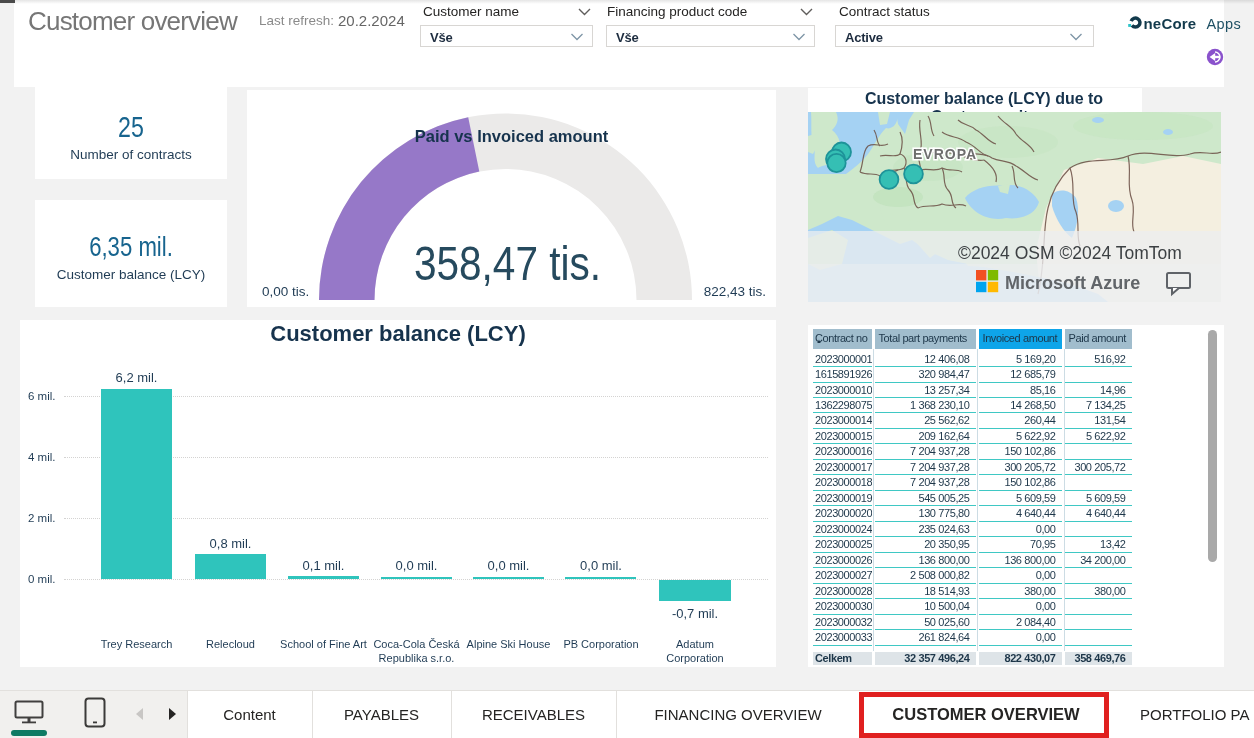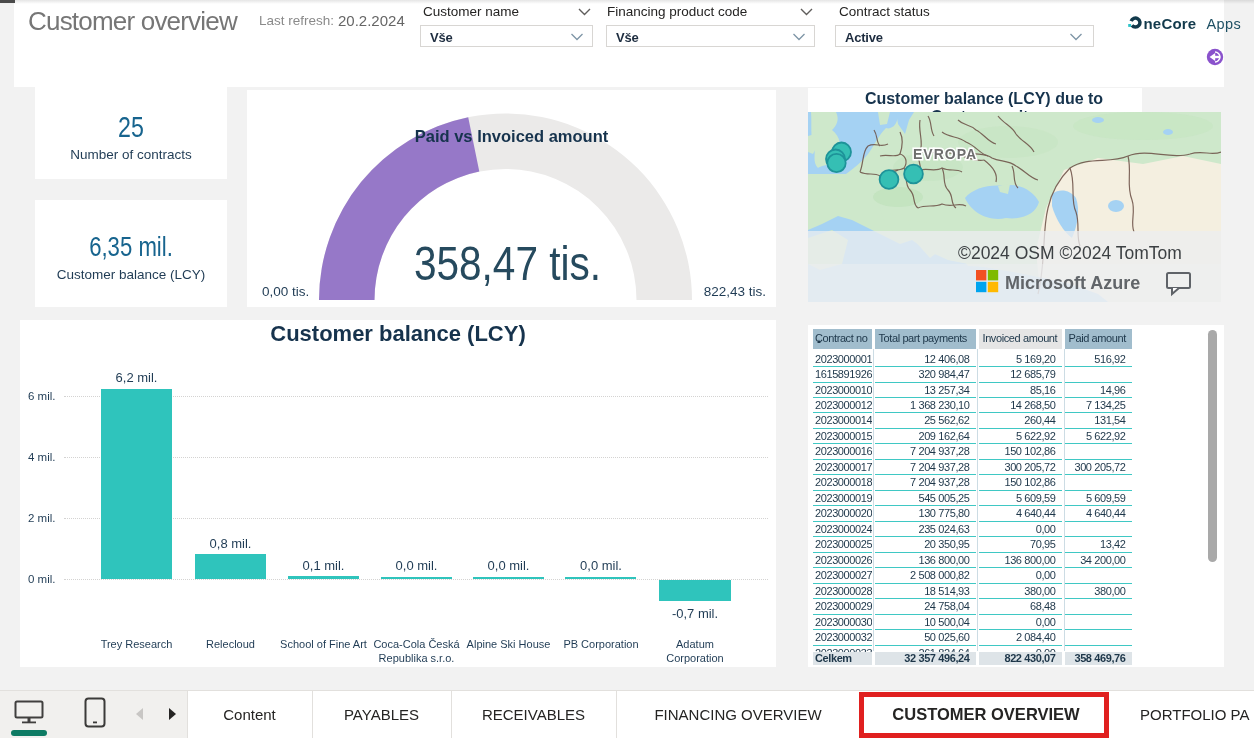--- a/index.html
+++ b/index.html
@@ -214,21 +214,21 @@
   <div class="cat" style="left:531px; width:100px;">PB Corporation</div>
   <div class="cat" style="left:625px; width:100px;">Adatum<br>Corporation</div>
 </div>
 
 <div class="card" style="left:808px; top:325px; width:416px; height:342px;">
   <div style="position:absolute; left:5px; top:3.6px; width:318.5px;">
 
     <div class="trow" style="height:20px;">
       <div style="background:#a1bdcd; border-bottom:none; line-height:13px; padding-top:3px; position:relative;">Contract no<span style="position:absolute; left:3px; bottom:1px; font-size:6px; color:#1d3649;">▲</span></div>
       <div style="background:#a1bdcd; border-bottom:none; text-align:left; padding-left:4px; line-height:19px;">Total part payments</div>
-      <div style="background:#e5e5e5; border-bottom:none; text-align:left; padding-left:4px; line-height:19px;">Invoiced amount</div>
+      <div style="background:#0ea5e9; border-bottom:none; text-align:left; padding-left:4px; line-height:19px;">Invoiced amount</div>
       <div style="background:#a1bdcd; border-bottom:none; text-align:left; padding-left:4px; line-height:19px;">Paid amount</div>
     </div>
 
     <div style="height:303px; overflow:hidden; padding-top:3px;" id="rows">
       <div class="trow">
           <div>2023000001</div>
           <div>12 406,08</div>
           <div>5 169,20</div>
           <div>516,92</div>
         </div>
@@ -238,21 +238,21 @@
           <div>12 685,79</div>
           <div></div>
         </div>
       <div class="trow">
           <div>2023000010</div>
           <div>13 257,34</div>
           <div>85,16</div>
           <div>14,96</div>
         </div>
       <div class="trow">
-          <div>2023000012</div>
+          <div>1362298075</div>
           <div>1 368 230,10</div>
           <div>14 268,50</div>
           <div>7 134,25</div>
         </div>
       <div class="trow">
           <div>2023000014</div>
           <div>25 562,62</div>
           <div>260,44</div>
           <div>131,54</div>
         </div>
@@ -314,26 +314,20 @@
           <div>2023000027</div>
           <div>2 508 000,82</div>
           <div>0,00</div>
           <div></div>
         </div>
       <div class="trow">
           <div>2023000028</div>
           <div>18 514,93</div>
           <div>380,00</div>
           <div>380,00</div>
-        </div>
-      <div class="trow">
-          <div>2023000029</div>
-          <div>24 758,04</div>
-          <div>68,48</div>
-          <div></div>
         </div>
       <div class="trow">
           <div>2023000030</div>
           <div>10 500,04</div>
           <div>0,00</div>
           <div></div>
         </div>
       <div class="trow">
           <div>2023000032</div>
           <div>50 025,60</div>

